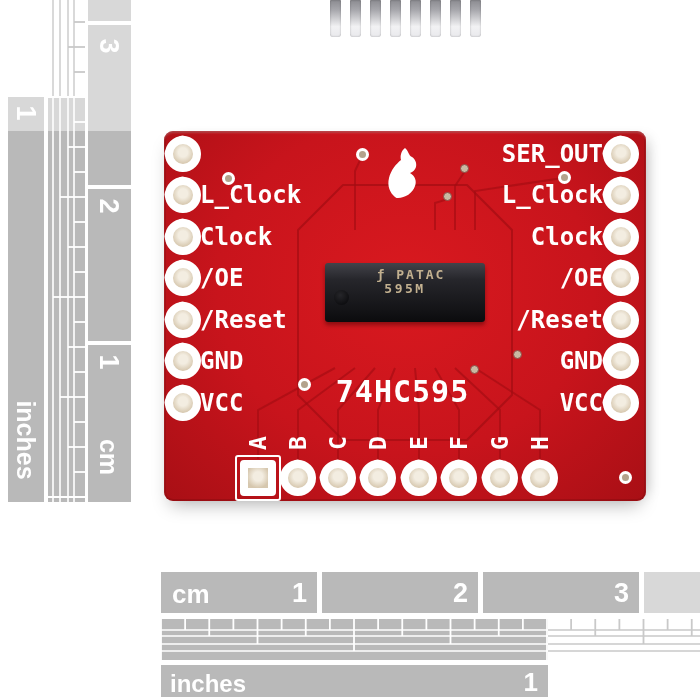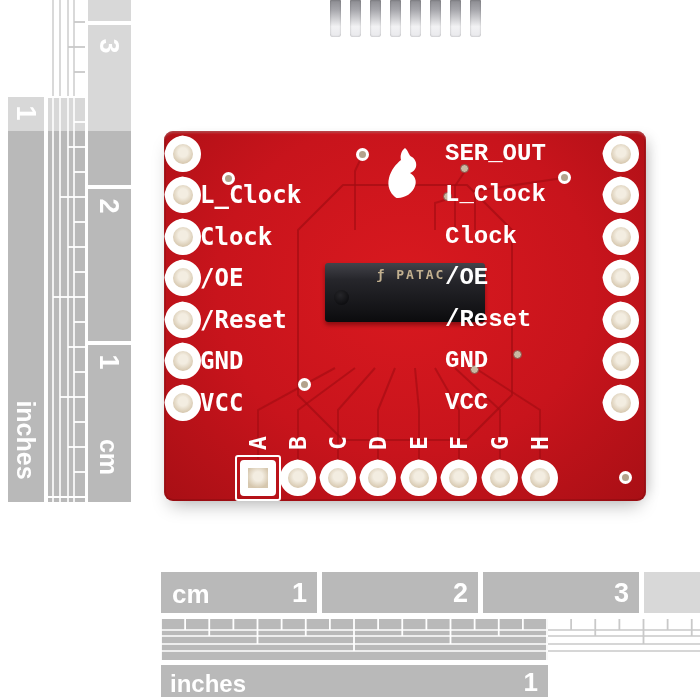--- a/index.html
+++ b/index.html
@@ -34,21 +34,21 @@
         background:linear-gradient(180deg,#43434a,#26262b 28%,#141417 78%,#0b0b0d);
         box-shadow:0 3px 4px rgba(50,0,0,.45);color:#c3b190;text-align:center;
         font-family:"DejaVu Sans Mono",monospace;font-weight:bold;}
   .chip .cl{line-height:14px;font-size:13px;letter-spacing:2.5px;}
   .chip .cl1{margin-top:5px;letter-spacing:2px;margin-left:12px;}
   .chip .dot{position:absolute;left:9px;top:27px;width:15px;height:15px;border-radius:50%;
         background:radial-gradient(circle at 42% 35%, #26262a, #050507);}
   
   .lbl{position:absolute;color:#fff;font-family:"DejaVu Sans Mono",monospace;font-weight:bold;z-index:5;}
   .side-lbl{font-size:24px;line-height:28px;height:28px;}
-  .r-lbl{width:158px;font-family:Liberation Mono, monospace;}
+  .r-lbl{width:158px;text-align:right;}
   .b-lbl{width:28px;height:28px;line-height:28px;text-align:center;font-size:23px;transform:rotate(-90deg);}
   .part-lbl{left:320px;top:374px;width:165px;text-align:center;font-size:30px;letter-spacing:1px;}
   .flame{position:absolute;left:385px;top:147px;z-index:2;}
   
   .band{position:absolute;background:#b9b9b9;}
   .band.lt{background:#d8d8d8;}
   .rtx{position:absolute;color:#fff;font-weight:bold;z-index:6;font-family:"Liberation Sans",sans-serif;}
   .rot{transform:rotate(90deg);text-align:center;}
   .num{font-size:27px;line-height:32px;}
   .word{font-size:25px;line-height:32px;}
@@ -170,20 +170,21 @@
   </div>
 
   <svg class="flame" width="33" height="52" viewBox="0 0 33 52">
     <path fill="#ffffff" d="M10 50 C5 46 2 39 4 31 C6 23 11 17 16 13 C15 9 16 4 20 1
       C24 4 23 8 27 10 C30 12 32 16 31 20 C30 23 28 25 25 26 C30 29 32 34 30 39
       C28 46 20 51 13 51 C12 51 11 51 10 50 Z"></path>
   </svg>
 
   <div class="chip">
     <div class="cl cl1"><span>ƒ</span>&nbsp;<span>PATAC</span></div>
+    <div class="cl">595M</div>
     <div class="dot"></div>
   </div>
 
   <span class="lbl side-lbl" style="left:200px;top:181px">L_Clock</span>
   <span class="lbl side-lbl" style="left:200px;top:223px">Clock</span>
   <span class="lbl side-lbl" style="left:200px;top:264px">/OE</span>
   <span class="lbl side-lbl" style="left:200px;top:306px">/Reset</span>
   <span class="lbl side-lbl" style="left:200px;top:347px">GND</span>
   <span class="lbl side-lbl" style="left:200px;top:389px">VCC</span>
 
@@ -197,20 +198,21 @@
 
   <span class="lbl b-lbl" style="left:244px;top:429px">A</span>
   <span class="lbl b-lbl" style="left:284px;top:429px">B</span>
   <span class="lbl b-lbl" style="left:324px;top:429px">C</span>
   <span class="lbl b-lbl" style="left:364px;top:429px">D</span>
   <span class="lbl b-lbl" style="left:405px;top:429px">E</span>
   <span class="lbl b-lbl" style="left:445px;top:429px">F</span>
   <span class="lbl b-lbl" style="left:486px;top:429px">G</span>
   <span class="lbl b-lbl" style="left:526px;top:429px">H</span>
 
+  <span class="lbl part-lbl">74HC595</span>
 <div class="diamond" style="left: 168px; top: 139px;"></div>
     <div class="pad" style="left: 165px; top: 136px;"></div>
     <div class="diamond" style="left: 168px; top: 180px;"></div>
     <div class="pad" style="left: 165px; top: 177px;"></div>
     <div class="diamond" style="left: 168px; top: 222px;"></div>
     <div class="pad" style="left: 165px; top: 219px;"></div>
     <div class="diamond" style="left: 168px; top: 263px;"></div>
     <div class="pad" style="left: 165px; top: 260px;"></div>
     <div class="diamond" style="left: 168px; top: 305px;"></div>
     <div class="pad" style="left: 165px; top: 302px;"></div>

